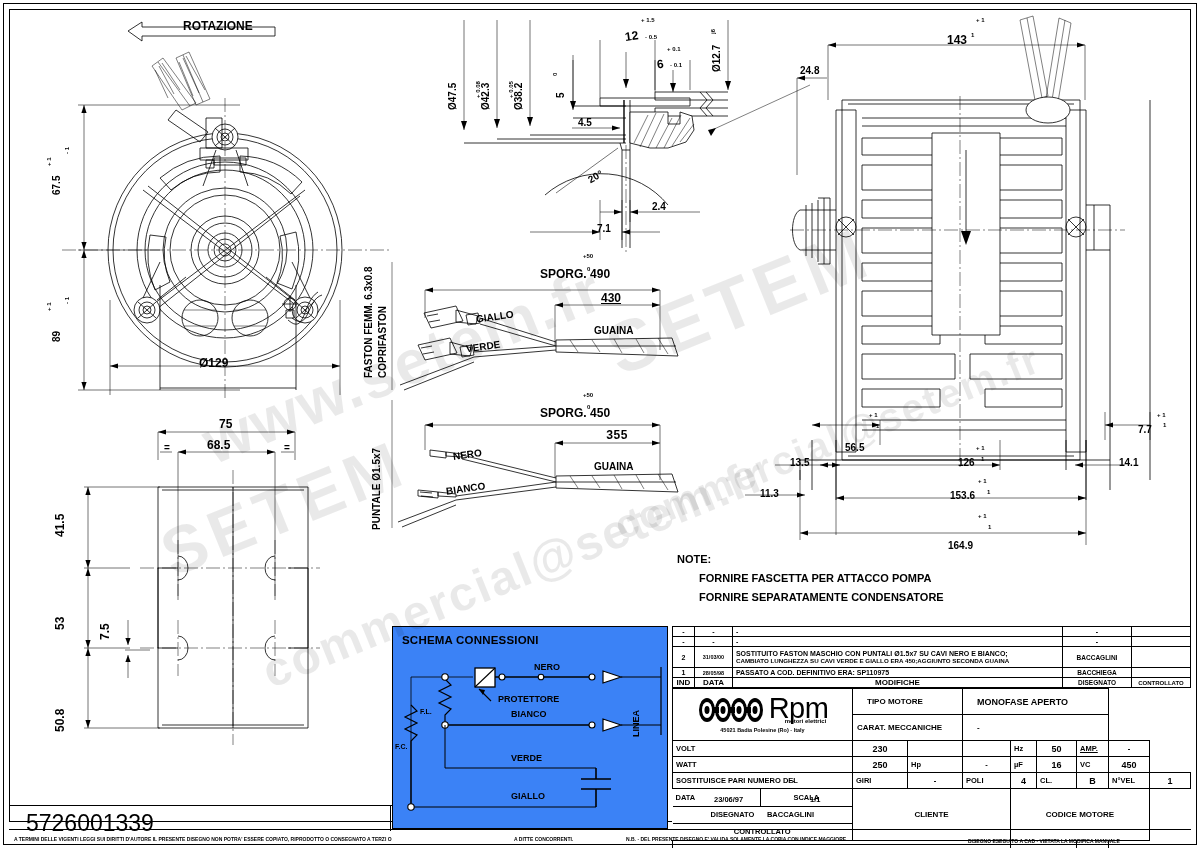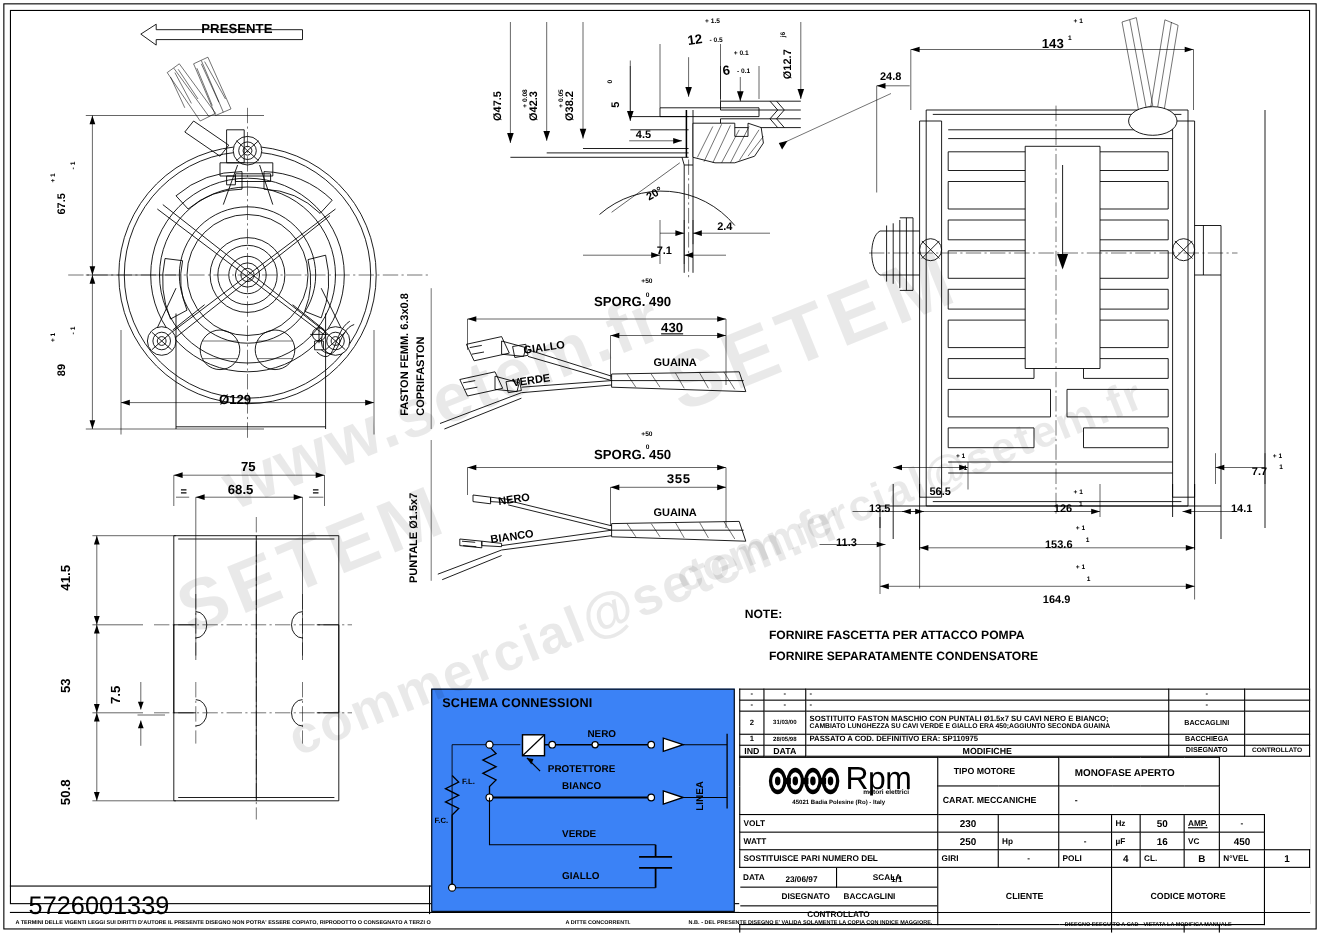--- a/index.html
+++ b/index.html
@@ -537,21 +537,21 @@
       <path class="ctr" d="M140 568 L320 568"></path>
       <path class="ctr" d="M140 648 L320 648"></path>
       <path class="ctr" d="M178 540 L178 596 M275 540 L275 596"></path>
       <path class="ctr" d="M178 620 L178 676 M275 620 L275 676"></path>
       <path class="ctr" d="M233 470 L233 745"></path>
     </g>
   </svg>
 
   <div class="abs" style="left:0;top:0;width:1200px;height:848px;z-index:15;">
 
-    <div class="lbl med" style="left:183px; top:20px;">PRESENTE</div>
+    <div class="lbl med" style="left:183px; top:20px;">ROTAZIONE</div>
 
     <div class="lbl reg rot90" style="left:62px; top:185px;">67.5</div>
     <div class="lbl tiny rot90" style="left:52px; top:160px;">+ 1</div>
     <div class="lbl tiny rot90" style="left:70px; top:148px;">- 1</div>
 
     <div class="lbl reg rot90" style="left:62px; top:332px;">89</div>
     <div class="lbl tiny rot90" style="left:52px; top:305px;">+ 1</div>
     <div class="lbl tiny rot90" style="left:70px; top:298px;">- 1</div>
 
     <div class="lbl med" style="left:199px; top:357px;">Ø129</div>

